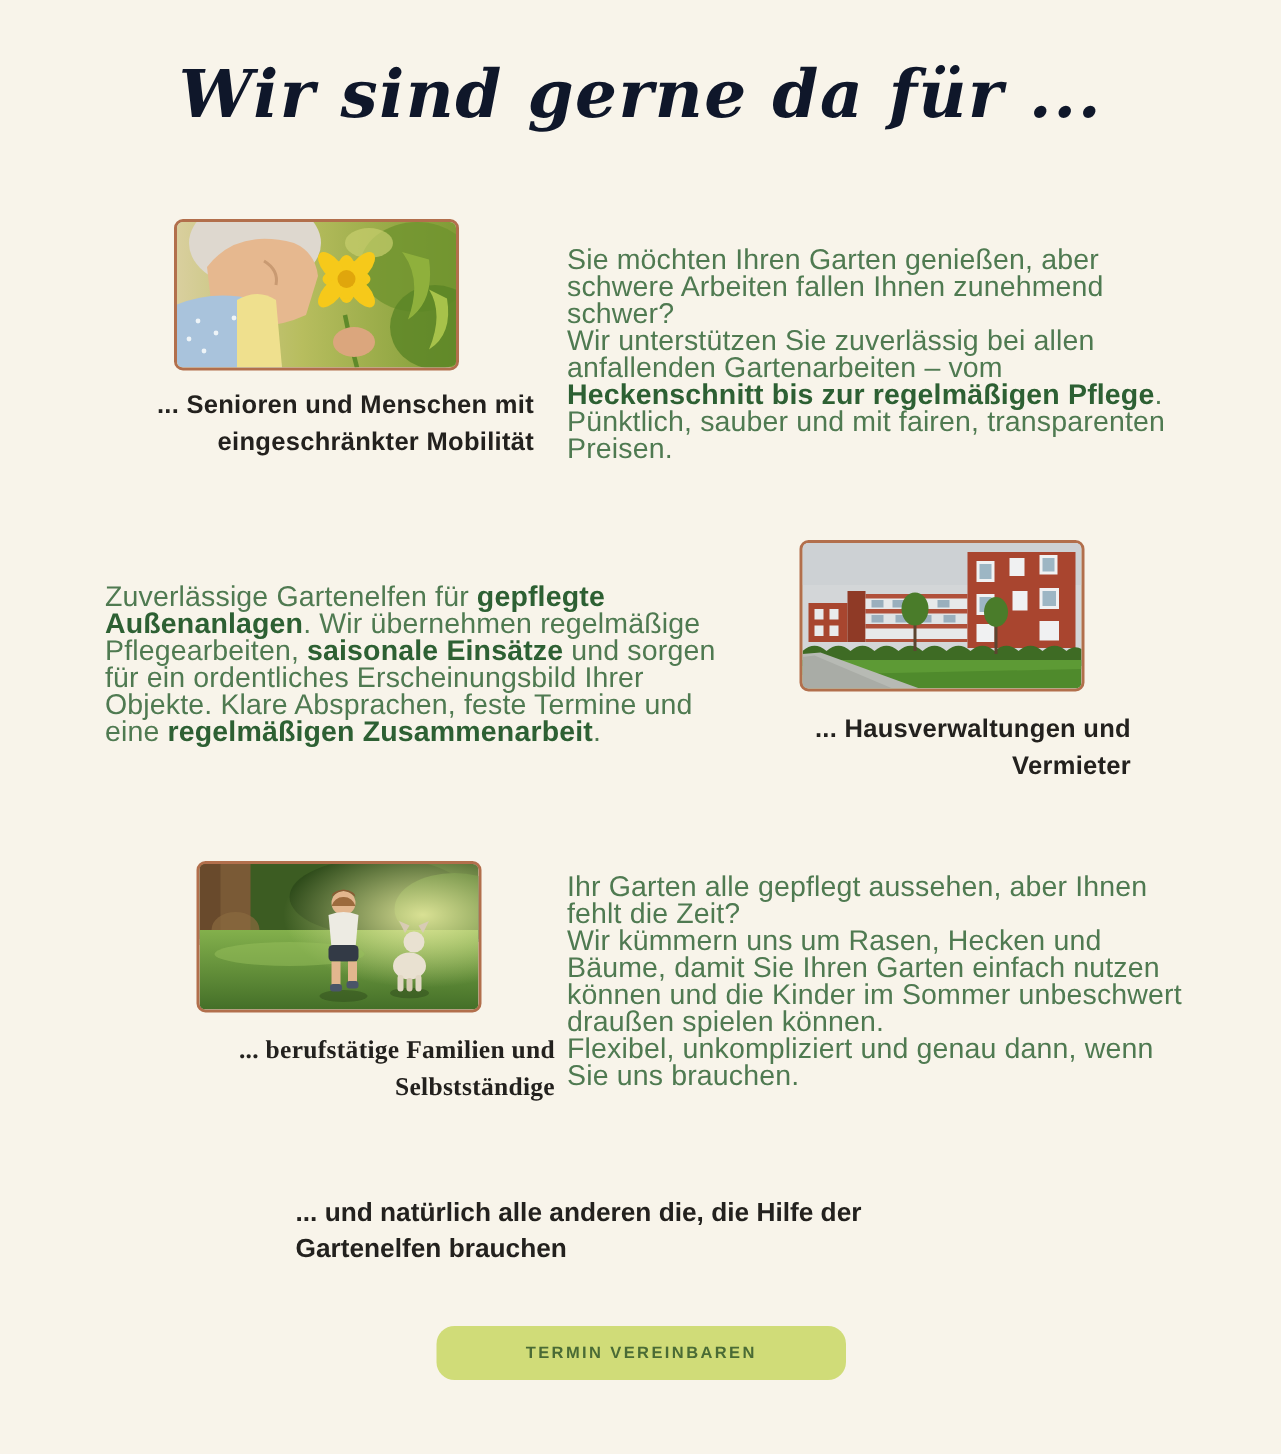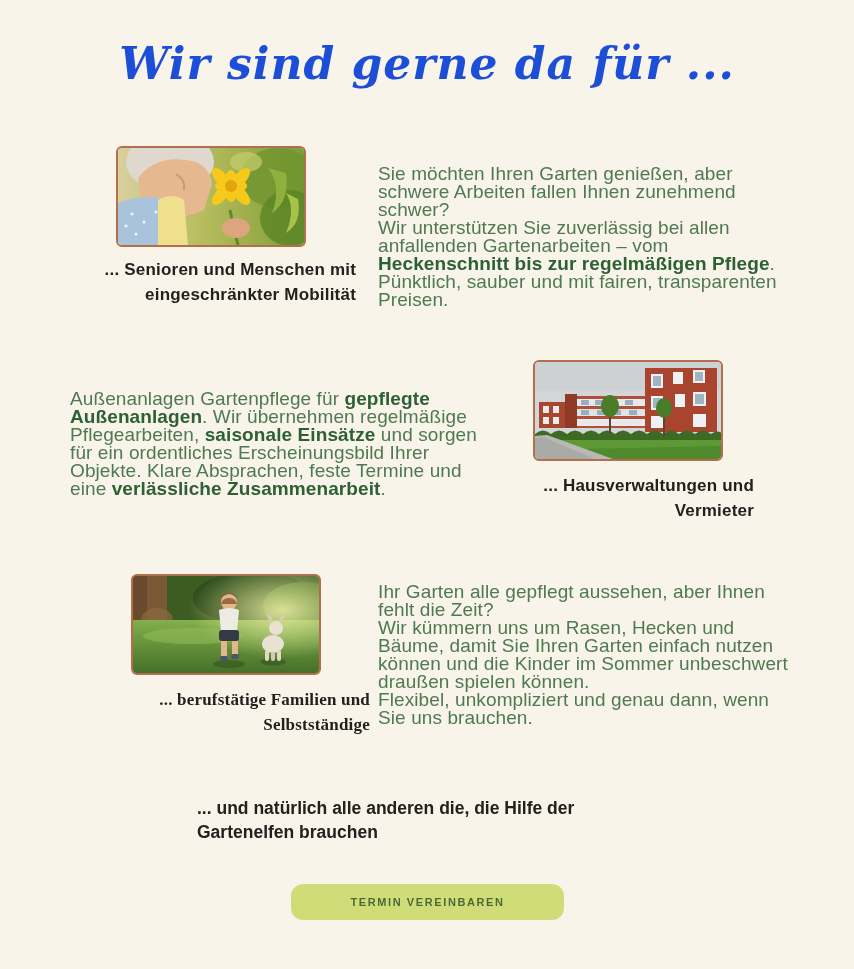--- a/index.html
+++ b/index.html
@@ -19,21 +19,21 @@
   .page-title {
     position: absolute;
     left: 0; top: 38px;
     width: 100%;
     text-align: center;
     font-family: "DejaVu Serif", serif;
     font-style: italic;
     font-weight: 700;
     font-size: 44px;
     letter-spacing: 1px;
-    color: #1d4ed8;
+    color: #0f172a;
     margin: 0;
   }
   .figure {
     position: absolute;
     box-sizing: border-box;
     border: 2px solid #b26f4c;
     border-radius: 6px;
     overflow: hidden;
     width: 190px;
     height: 101px;
@@ -149,21 +149,21 @@
         <ellipse cx="103" cy="47" rx="6" ry="12" transform="rotate(40 103 47)"></ellipse>
         <ellipse cx="123" cy="47" rx="6" ry="12" transform="rotate(-40 123 47)"></ellipse>
       </g>
       <circle cx="113" cy="38" r="6" fill="#e0a60c"></circle>
     </svg>
   </figure>
   <figcaption class="caption cap-1">... Senioren und Menschen mit eingeschränkter Mobilität</figcaption>
   <p class="para para-1"><span>Sie möchten Ihren Garten genießen, aber schwere Arbeiten fallen Ihnen zunehmend schwer?
 Wir unterstützen Sie zuverlässig bei allen anfallenden Gartenarbeiten – vom </span><strong>Heckenschnitt bis zur regelmäßigen Pflege</strong><span>. Pünktlich, sauber und mit fairen, transparenten Preisen.</span></p>
 
-  <p class="para para-2"><span>Außenanlagen Gartenpflege für </span><strong>gepflegte Außenanlagen</strong><span>. Wir übernehmen regelmäßige Pflegearbeiten, </span><strong>saisonale Einsätze</strong><span> und sorgen für ein ordentliches Erscheinungsbild Ihrer Objekte. Klare Absprachen, feste Termine und eine </span><strong>verlässliche Zusammenarbeit</strong><span>.</span></p>
+  <p class="para para-2"><span>Zuverlässige Gartenelfen für </span><strong>gepflegte Außenanlagen</strong><span>. Wir übernehmen regelmäßige Pflegearbeiten, </span><strong>saisonale Einsätze</strong><span> und sorgen für ein ordentliches Erscheinungsbild Ihrer Objekte. Klare Absprachen, feste Termine und eine </span><strong>regelmäßigen Zusammenarbeit</strong><span>.</span></p>
   <figure class="figure fig-2" aria-label="Mehrfamilienhaus aus rotem Backstein mit gepflegtem Rasen und Hecke">
     <svg viewBox="0 0 186 97" preserveAspectRatio="none" aria-hidden="true">
       <rect width="186" height="97" fill="#d3d6d8"></rect>
       <rect y="0" width="186" height="28" fill="#cdd1d4"></rect>
 
       <rect x="4" y="40" width="26" height="26" fill="#a8462f"></rect>
       <rect x="8" y="44" width="6" height="7" fill="#e9ebec"></rect>
       <rect x="18" y="44" width="6" height="7" fill="#e9ebec"></rect>
       <rect x="8" y="55" width="6" height="7" fill="#e9ebec"></rect>
       <rect x="18" y="55" width="6" height="7" fill="#e9ebec"></rect>

